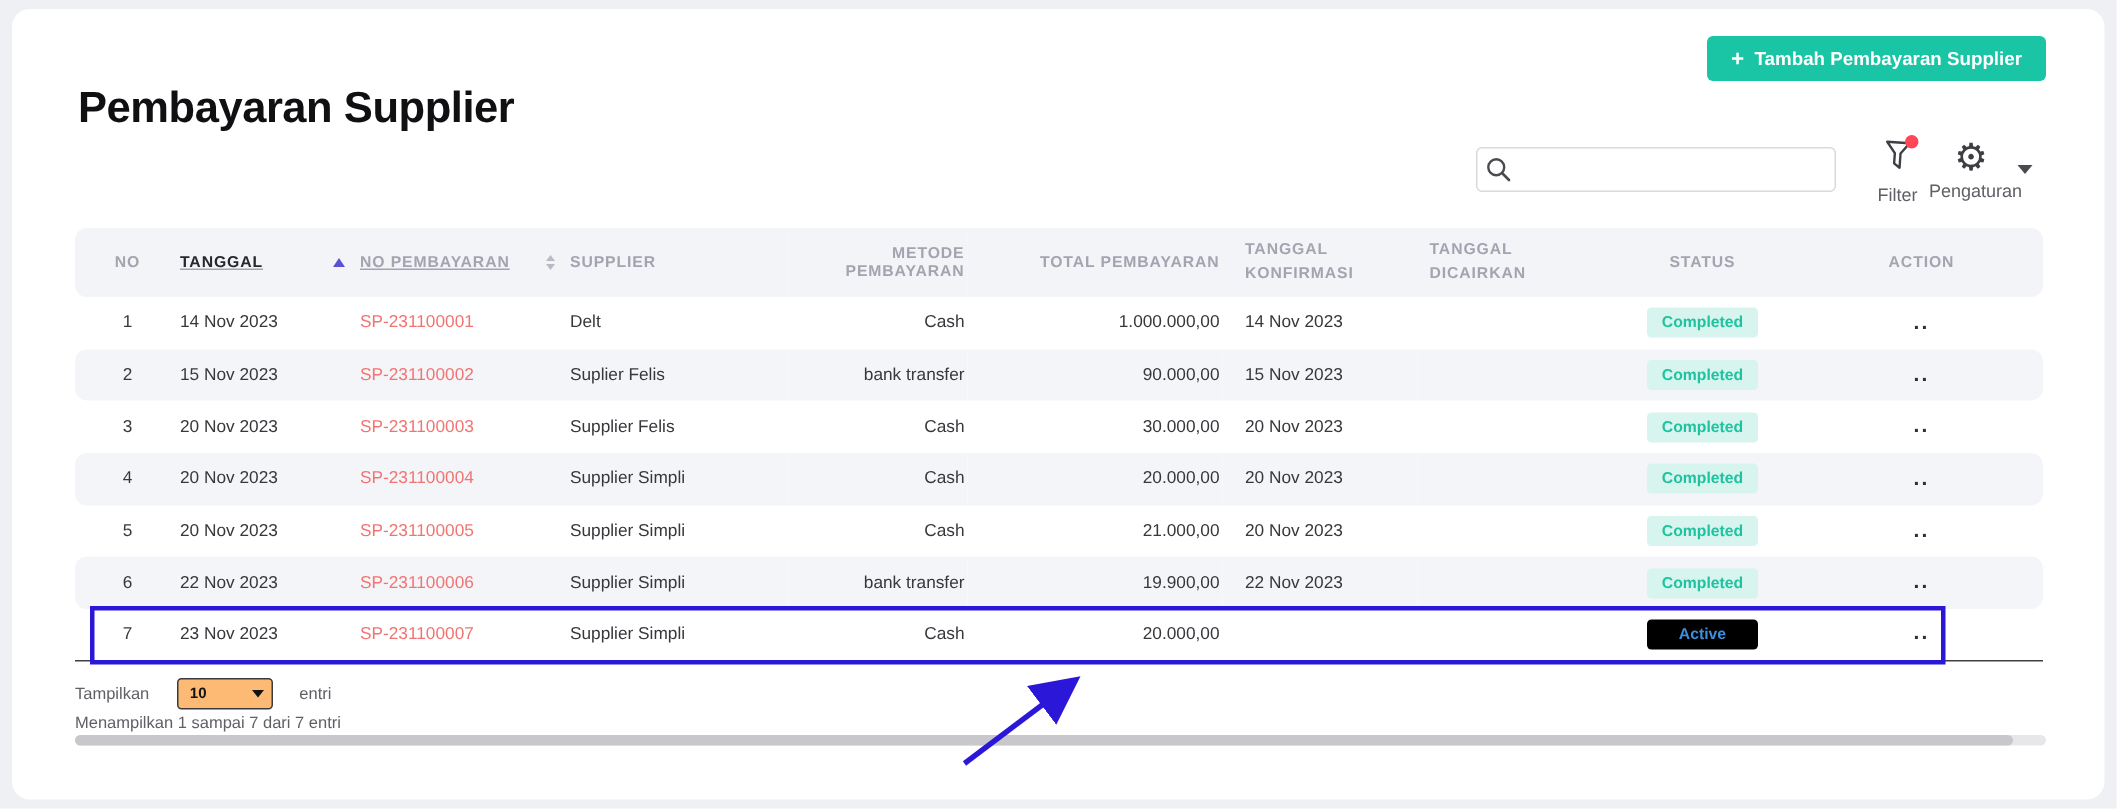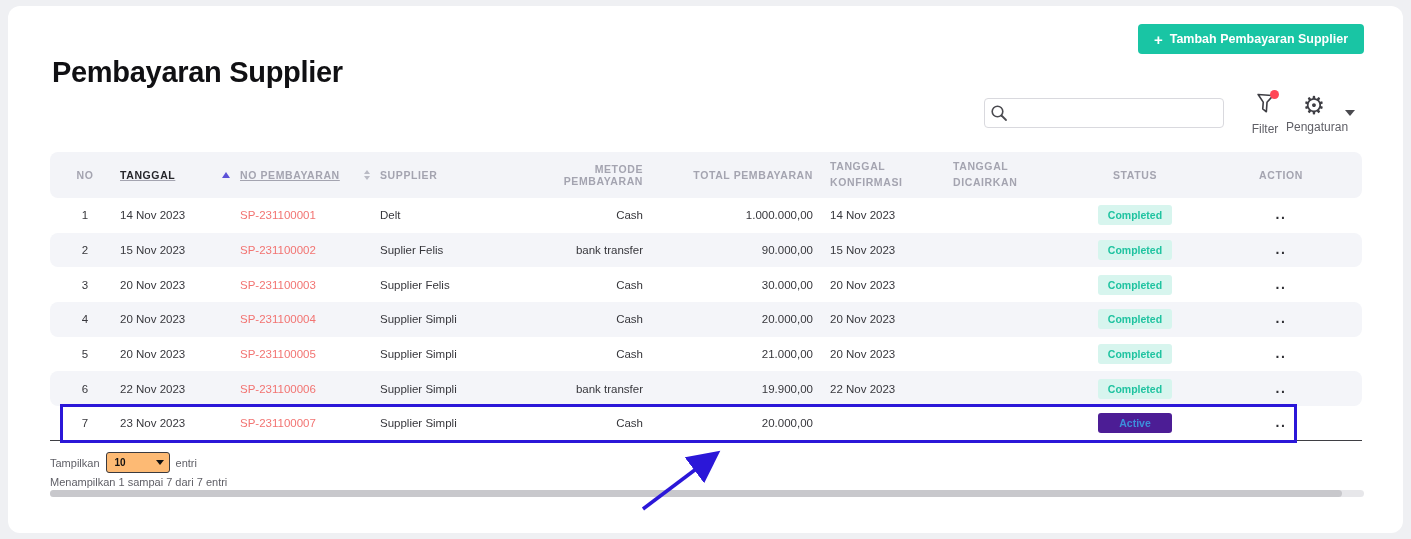--- a/index.html
+++ b/index.html
@@ -106,21 +106,21 @@
     border-bottom:4.5px solid #b9bac4;
   }
   .sort-both .down {
     width:0; height:0;
     border-left:3.5px solid transparent; border-right:3.5px solid transparent;
     border-top:4.5px solid #b9bac4;
   }
   
   .page-size-row {
     position:absolute; left:42px; top:446px;
-    display:flex; align-items:center; gap:6px;
+    display:flex; align-items:center; gap:18px;
     font-size:11px; color:#5f5f66;
   }
   .select-wrap { position:relative; display:inline-block; }
   .select-wrap select {
     appearance:none; -webkit-appearance:none;
     width:64px; height:21px; padding:0 18px 0 8px;
     border:1px solid #3a3a3f; border-radius:3px; background:#fdba74;
     font-family:"Liberation Sans", sans-serif; font-size:10px; font-weight:bold; color:#111;
     cursor:pointer;
   }
@@ -295,21 +295,21 @@
           </tr>
           <tr>
             <td class="col-no">7</td>
             <td class="col-tanggal">23 Nov 2023</td>
             <td class="col-no_pembayaran"><span class="link-red" style="color: rgb(242, 116, 114);">SP-231100007</span></td>
             <td class="col-supplier">Supplier Simpli</td>
             <td class="col-metode">Cash</td>
             <td class="col-total">20.000,00</td>
             <td class="col-tgl_konfirmasi"></td>
             <td class="col-tgl_dicairkan"></td>
-            <td class="col-status"><span class="badge" style="background: #4c1d95; color: rgb(61, 142, 219);">Active</span></td>
+            <td class="col-status"><span class="badge" style="background: #000000; color: rgb(61, 142, 219);">Active</span></td>
             <td class="col-action"><span class="action-dots">..</span></td>
           </tr>
         </tbody>
     </table>
   </div>
 
   <div class="page-size-row">
     <span>Tampilkan</span>
     <span class="select-wrap">
       <select id="page-size-select"><option value="10" selected="">10</option></select>

